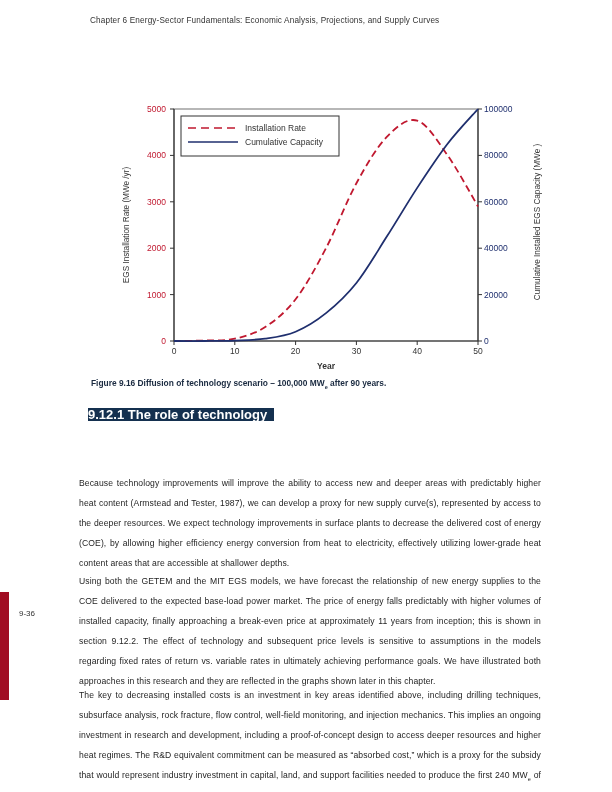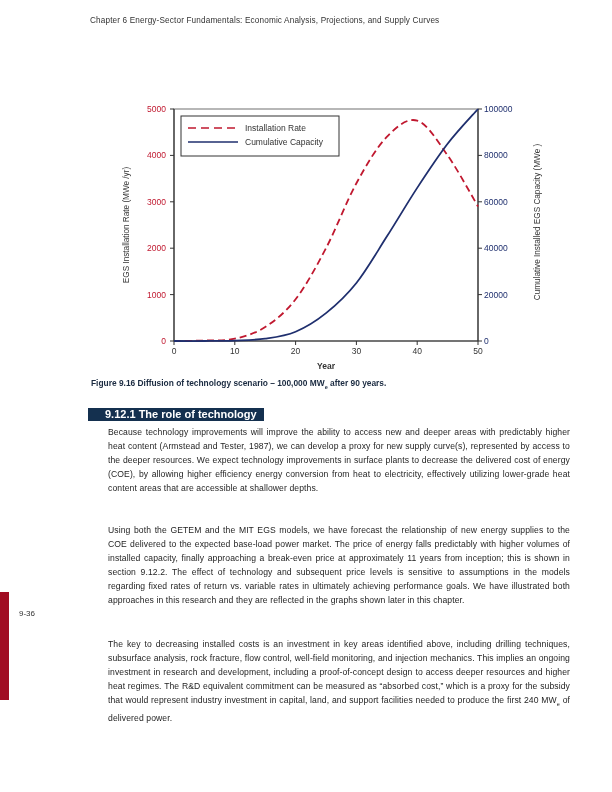--- a/index.html
+++ b/index.html
@@ -6,24 +6,24 @@
   body { width: 612px; height: 792px; position: relative; overflow: hidden;
          font-family: "Liberation Sans", "DejaVu Sans", sans-serif; color: #222; }
   .running-head { position: absolute; left: 90px; top: 16px; font-size: 8.2px;
                   letter-spacing: 0.15px; color: #333; }
   .chart-wrap { position: absolute; left: 0; top: 0; width: 612px; height: 400px; }
   .chart-wrap svg { position: absolute; left: 0; top: 0; }
   .caption { position: absolute; left: 91px; top: 378px; font-size: 8.4px; font-weight: bold;
              color: #1a2a40; }
   .caption sub { font-size: 5.5px; }
   .section-head { position: absolute; left: 88px; top: 408px; height: 13px;
-                  background: #14304f; color: #fff; font-weight: bold; font-size: 11px;
-                  line-height: 13px; padding: 0 7px 0 17px; }
-  .para { position: absolute; left: 108px; width: 462px; font-size: 8.6px; line-height: 14px;
-          text-align: justify; color: #1e1e1e; letter-spacing: 0.1px; }
+                  background: #14304f; color: #fff; font-weight: bold; font-size: 13px;
+                  line-height: 13px; padding: 0 7px 0 0; }
+  .para { position: absolute; left: 79px; width: 462px; font-size: 8.6px; line-height: 20px;
+          text-align: justify; color: #1e1e1e; letter-spacing: 0.1px; margin-top: 48px; }
   .para sub { font-size: 5.5px; }
   #p1 { top: 425px; }
   #p2 { top: 523px; }
   #p3 { top: 637px; }
   .thumb-bar { position: absolute; left: 0; top: 592px; width: 9px; height: 108px;
                background: #a10c22; }
   .page-num { position: absolute; left: 19px; top: 609px; font-size: 8px; color: #333; }
 </style>
 </head>
 <body>

